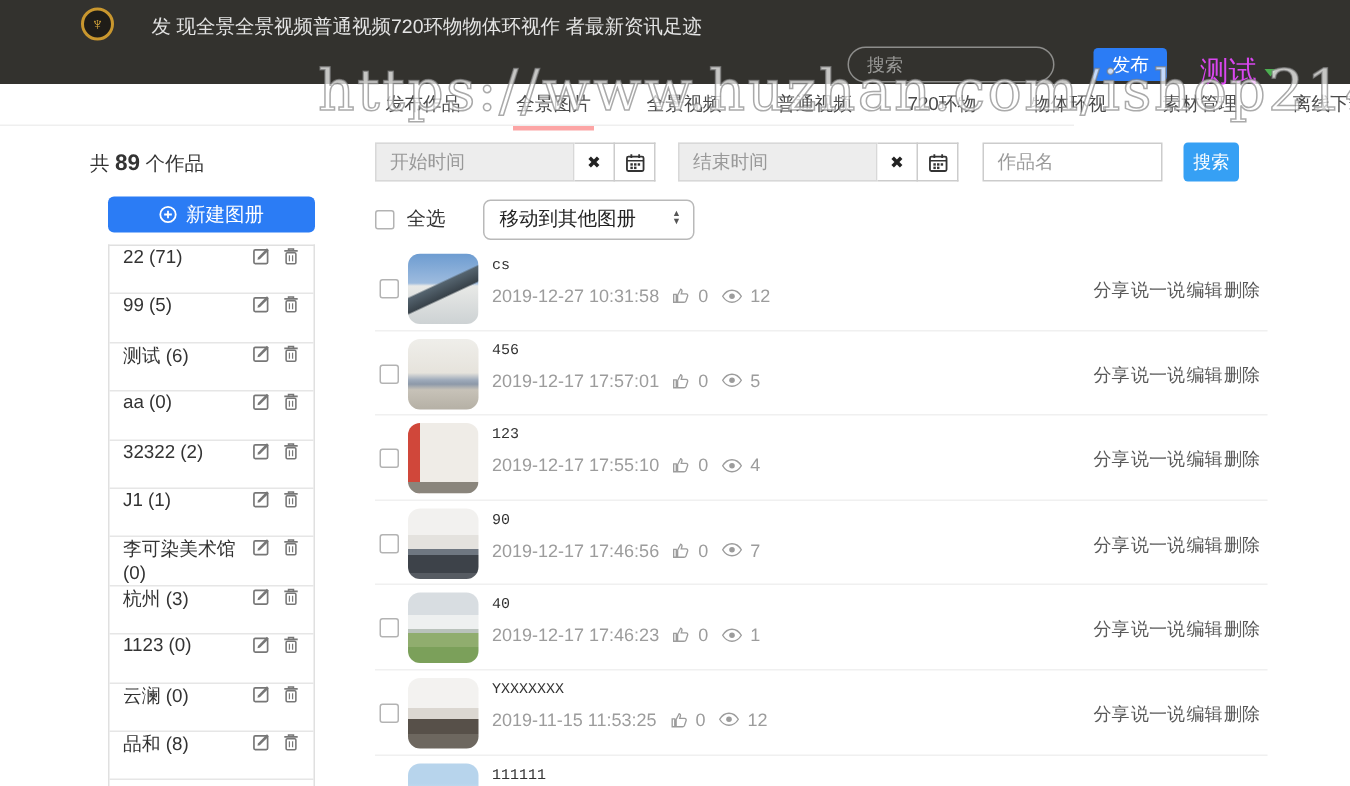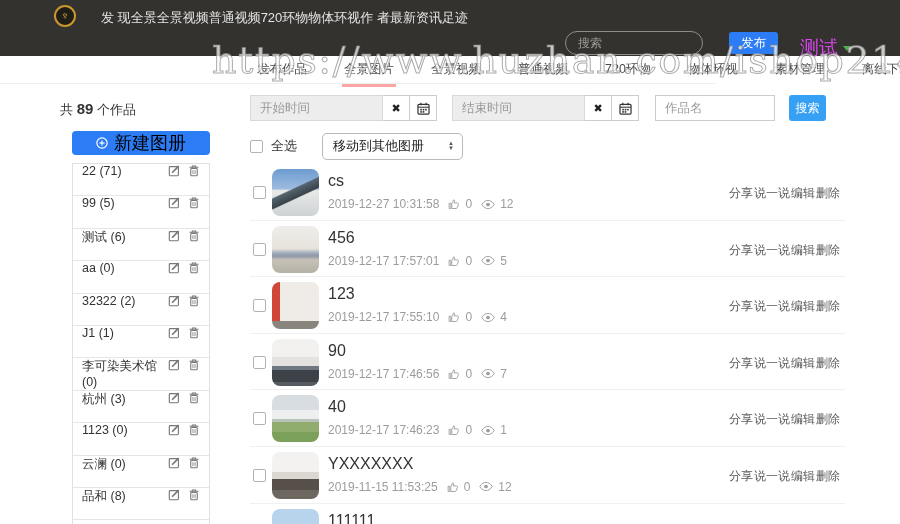--- a/index.html
+++ b/index.html
@@ -34,21 +34,21 @@
   
   .tabbar { position:absolute; left:0; top:56px; width:716px; height:28px; background:#fff;
     border-bottom:1px solid #efefef; display:flex; align-items:flex-start; padding-left:255px; gap:33px; }
   .tabbar .tab { font-size:12.5px; color:#4a4a4a; padding:5px 2px 6px 2px; white-space:nowrap; cursor:pointer; }
   .tabbar .tab.active { border-bottom:3px solid #fca5a5; }
 
   
   .count-line { position:absolute; left:60px; top:100px; font-size:13px; color:#333; }
   .count-line b { font-size:15px; }
   .new-album-btn { position:absolute; left:72px; top:131px; width:138px; height:24px;
-    background:#2b7cf5; border:none; border-radius:4px; color:#000000; font-size:18px;
+    background:#2b7cf5; border:none; border-radius:4px; color:#ffffff; font-size:13px;
     display:flex; align-items:center; justify-content:center; gap:6px; cursor:pointer; }
   .album-list { position:absolute; left:72px; top:163px; width:138px;
     border:1px solid #e0e0e0; border-bottom:none; background:#fff; }
   .album-row { height:32.4px; display:flex; align-items:flex-start; justify-content:space-between;
     padding:0 9px; border-bottom:1px solid #e6e6e6; cursor:pointer; }
   .album-row .alb-label { font-size:12.5px; color:#333; }
   .alb-icons { display:flex; gap:7px; align-items:center; }
   .alb-icons svg { cursor:pointer; }
 
   
@@ -76,21 +76,21 @@
     cursor:pointer; }
   .move-select .sel-text { font-size:13px; color:#222; flex:1; }
   .sel-arrows { display:flex; flex-direction:column; line-height:5px; font-size:6px; color:#555; }
 
   
   .works { position:absolute; left:250px; top:164px; width:595px; }
   .work-row { height:56.6px; border-bottom:1px solid #f0f0f0; position:relative; }
   .work-row .cbx { position:absolute; left:3px; top:22px; }
   .thumb { position:absolute; left:22px; top:5px; width:47px; height:47px; border-radius:8px; cursor:pointer; }
   .w-text { position:absolute; left:78px; top:8px; }
-  .w-title { font-size:16px; color:#333; }
+  .w-title { font-size:10px; color:#333;font-family:Liberation Mono, monospace; }
   .w-meta { margin-top:7px; font-size:12px; color:#9c9c9c; display:flex; align-items:center; gap:5px; }
   .w-meta svg { margin-left:4px; }
   .w-actions { position:absolute; right:5px; top:21px; display:flex; gap:1px; }
   .w-actions span { font-size:12px; color:#595959; cursor:pointer; white-space:nowrap; }
 
   
   .thumb-1 { background:linear-gradient(155deg, rgba(0,0,0,0) 42%, #55646f 44%, #39434b 58%, rgba(0,0,0,0) 60%),
              linear-gradient(180deg,#6d9cd1 0%,#9dbbde 42%,#e8e9e7 46%,#cdd2d4 100%); }
   .thumb-2 { background:linear-gradient(180deg,#efeeea 0%,#e6e3dc 48%,#9fabbb 58%,#8d99a9 64%,#c7c2b8 72%,#b5b0a5 100%); }
   .thumb-3 { background:linear-gradient(0deg,#8a857c 0 16%, rgba(0,0,0,0) 16%),

